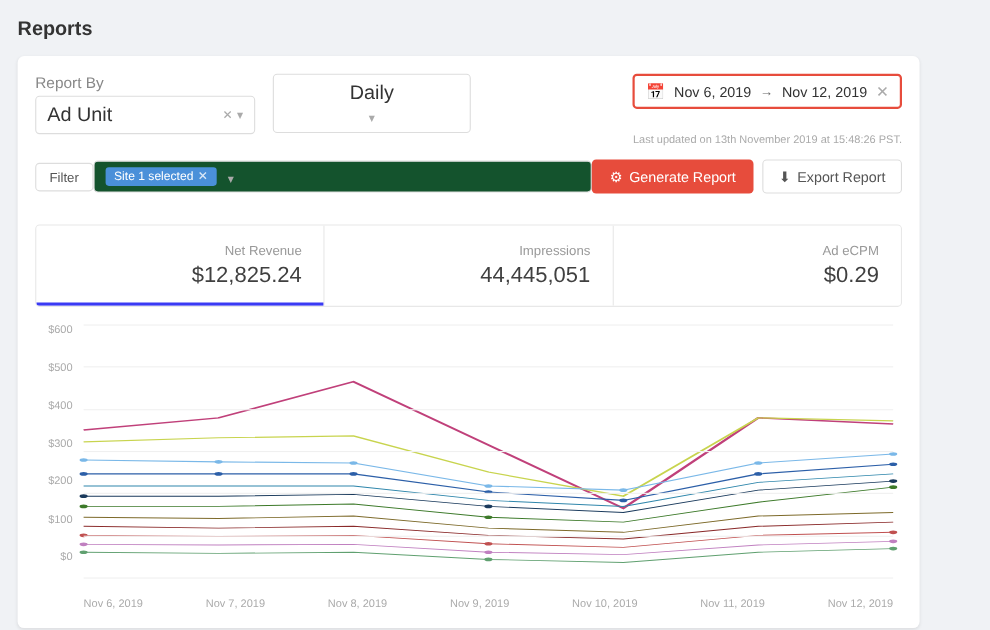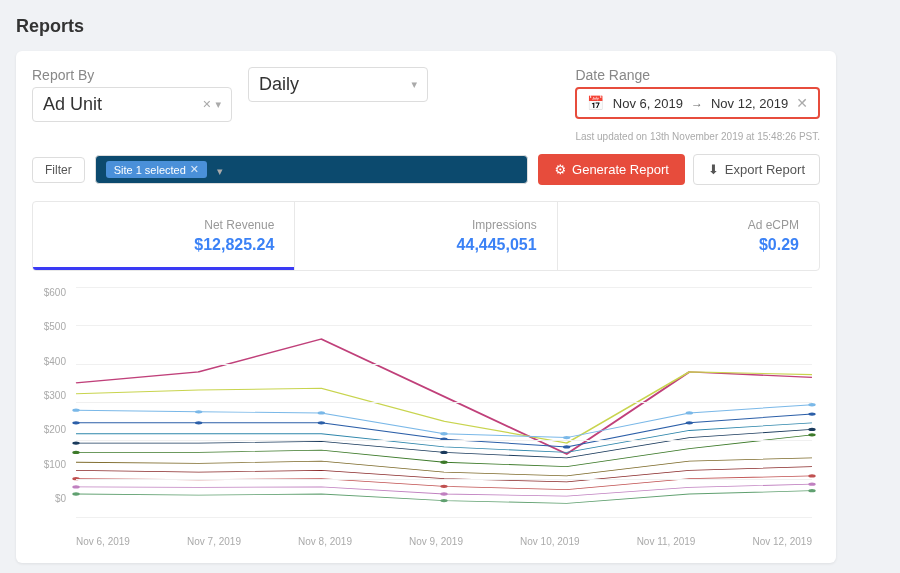--- a/index.html
+++ b/index.html
@@ -6,41 +6,41 @@
     body { font-family: -apple-system, BlinkMacSystemFont, 'Segoe UI', sans-serif; background: #f0f2f5; font-size: 13px; color: #333; }
     .page { background: #f0f2f5; padding: 16px; min-height: 573px; width: 852px; }
     .page-title { font-size: 18px; font-weight: 600; color: #333; margin-bottom: 14px; }
     .card { background: #fff; border-radius: 6px; padding: 16px; box-shadow: 0 1px 3px rgba(0,0,0,0.08); }
     .controls-row { display: flex; align-items: flex-start; gap: 16px; margin-bottom: 12px; }
     .control-group { display: flex; flex-direction: column; gap: 4px; }
     .control-label { font-size: 14px; color: #888; font-weight: 500; }
     .select-box { display: flex; align-items: center; border: 1px solid #ddd; border-radius: 4px; padding: 6px 10px; background: #fff; min-width: 200px; gap: 6px; cursor: pointer; }
     .select-box-text { flex: 1; font-size: 18px; color: #333; }
     .select-box-icons { display: flex; gap: 4px; color: #aaa; font-size: 11px; }
-    .select-box-interval { min-width: 180px; }
+    .select-box-interval { min-width: 180px; flex-direction: column; }
     .date-range-box { display: flex; align-items: center; border: 2px solid #e74c3c; border-radius: 4px; padding: 6px 10px; background: #fff; gap: 8px; cursor: pointer; min-width: 220px; }
     .date-icon { color: #555; font-size: 14px; }
     .date-text { font-size: 13px; color: #333; font-weight: 500; }
     .date-arrow { color: #666; font-size: 12px; }
     .date-close { color: #aaa; font-size: 14px; margin-left: auto; cursor: pointer; }
-    .last-updated { font-size: 10px; color: #aaa; margin-top: 8px; }
-    .filter-row { display: flex; align-items: center; gap: 10px; margin-bottom: 16px; }
+    .last-updated { font-size: 10px; color: #aaa; margin-top: 19px; }
+    .filter-row { display: flex; align-items: center; margin-bottom: 28px; }
     .filter-btn { border: 1px solid #ddd; border-radius: 4px; padding: 5px 12px; background: #fff; font-size: 12px; color: #555; cursor: pointer; }
-    .filter-select { flex: 1; display: flex; align-items: flex-end; border: 1px solid #ddd; border-radius: 4px; padding: 5px 10px; background: #0c4a6e; cursor: pointer; }
+    .filter-select { flex: 1; display: flex; align-items: flex-end; border: 1px solid #ddd; border-radius: 4px; padding: 5px 10px; background: #14532d; cursor: pointer; }
     .tag { background: #4a90d9; color: #fff; border-radius: 3px; padding: 2px 8px; font-size: 11px; display: flex; align-items: center; gap: 4px; }
     .tag-close { cursor: pointer; opacity: 0.8; }
     .filter-arrow { color: #aaa; margin-left: auto; font-size: 11px; }
     .generate-btn { background: #e74c3c; color: #fff; border: none; border-radius: 4px; padding: 7px 16px; font-size: 13px; cursor: pointer; display: flex; align-items: center; gap: 6px; white-space: nowrap; }
     .export-btn { background: #fff; color: #555; border: 1px solid #ddd; border-radius: 4px; padding: 7px 14px; font-size: 13px; cursor: pointer; display: flex; align-items: center; gap: 6px; white-space: nowrap; }
     .metrics-row { display: flex; border: 1px solid #e8e8e8; border-radius: 4px; margin-bottom: 16px; overflow: hidden; }
     .metric-card { flex: 1; padding: 16px 20px; text-align: right; border-right: 1px solid #e8e8e8; position: relative; cursor: pointer; }
     .metric-card:last-child { border-right: none; }
     .metric-card.active::after { content: ''; position: absolute; bottom: 0; left: 0; right: 0; height: 3px; background: #3a3af4; }
     .metric-label { font-size: 12px; color: #999; margin-bottom: 4px; }
-    .metric-value { font-size: 16px; font-weight: 700; color: #3b82f6; }
+    .metric-value { font-size: 20px; font-weight: 400; color: #404040; }
     .chart-area { position: relative; height: 260px; }
     .chart-y-labels { position: absolute; left: 0; top: 0; bottom: 43px; display: flex; flex-direction: column; justify-content: space-between; width: 40px; }
     .y-label { font-size: 10px; color: #aaa; text-align: right; padding-right: 6px; }
     .chart-inner { position: absolute; left: 44px; right: 8px; top: 0; bottom: 30px; }
     .chart-grid { position: absolute; left: 0; right: 0; top: 0; bottom: 0; }
     .grid-line { position: absolute; left: 0; right: 0; border-top: 1px solid #f0f0f0; }
     .chart-svg { width: 100%; height: 100%; overflow: visible; }
     .x-labels { position: absolute; left: 44px; right: 8px; bottom: 0; display: flex; justify-content: space-between; }
     .x-label { font-size: 10px; color: #aaa; text-align: center; }
     .action-btns { display: flex; gap: 8px; margin-left: auto; }
@@ -65,21 +65,20 @@
       </div>
       <div class="control-group">
         <div class="select-box select-box-interval">
           <span class="select-box-text">Daily</span>
           <span class="select-box-icons">
             <span>▾</span>
           </span>
         </div>
       </div>
       <div class="control-group" style="margin-left: auto;">
-        <div class="control-label">Date Range</div>
         <div class="date-range-box">
           <span class="date-icon">📅</span>
           <span class="date-text">Nov 6, 2019</span>
           <span class="date-arrow">→</span>
           <span class="date-text">Nov 12, 2019</span>
           <span class="date-close">✕</span>
         </div>
         <div class="last-updated">Last updated on 13th November 2019 at 15:48:26 PST.</div>
       </div>
     </div>

